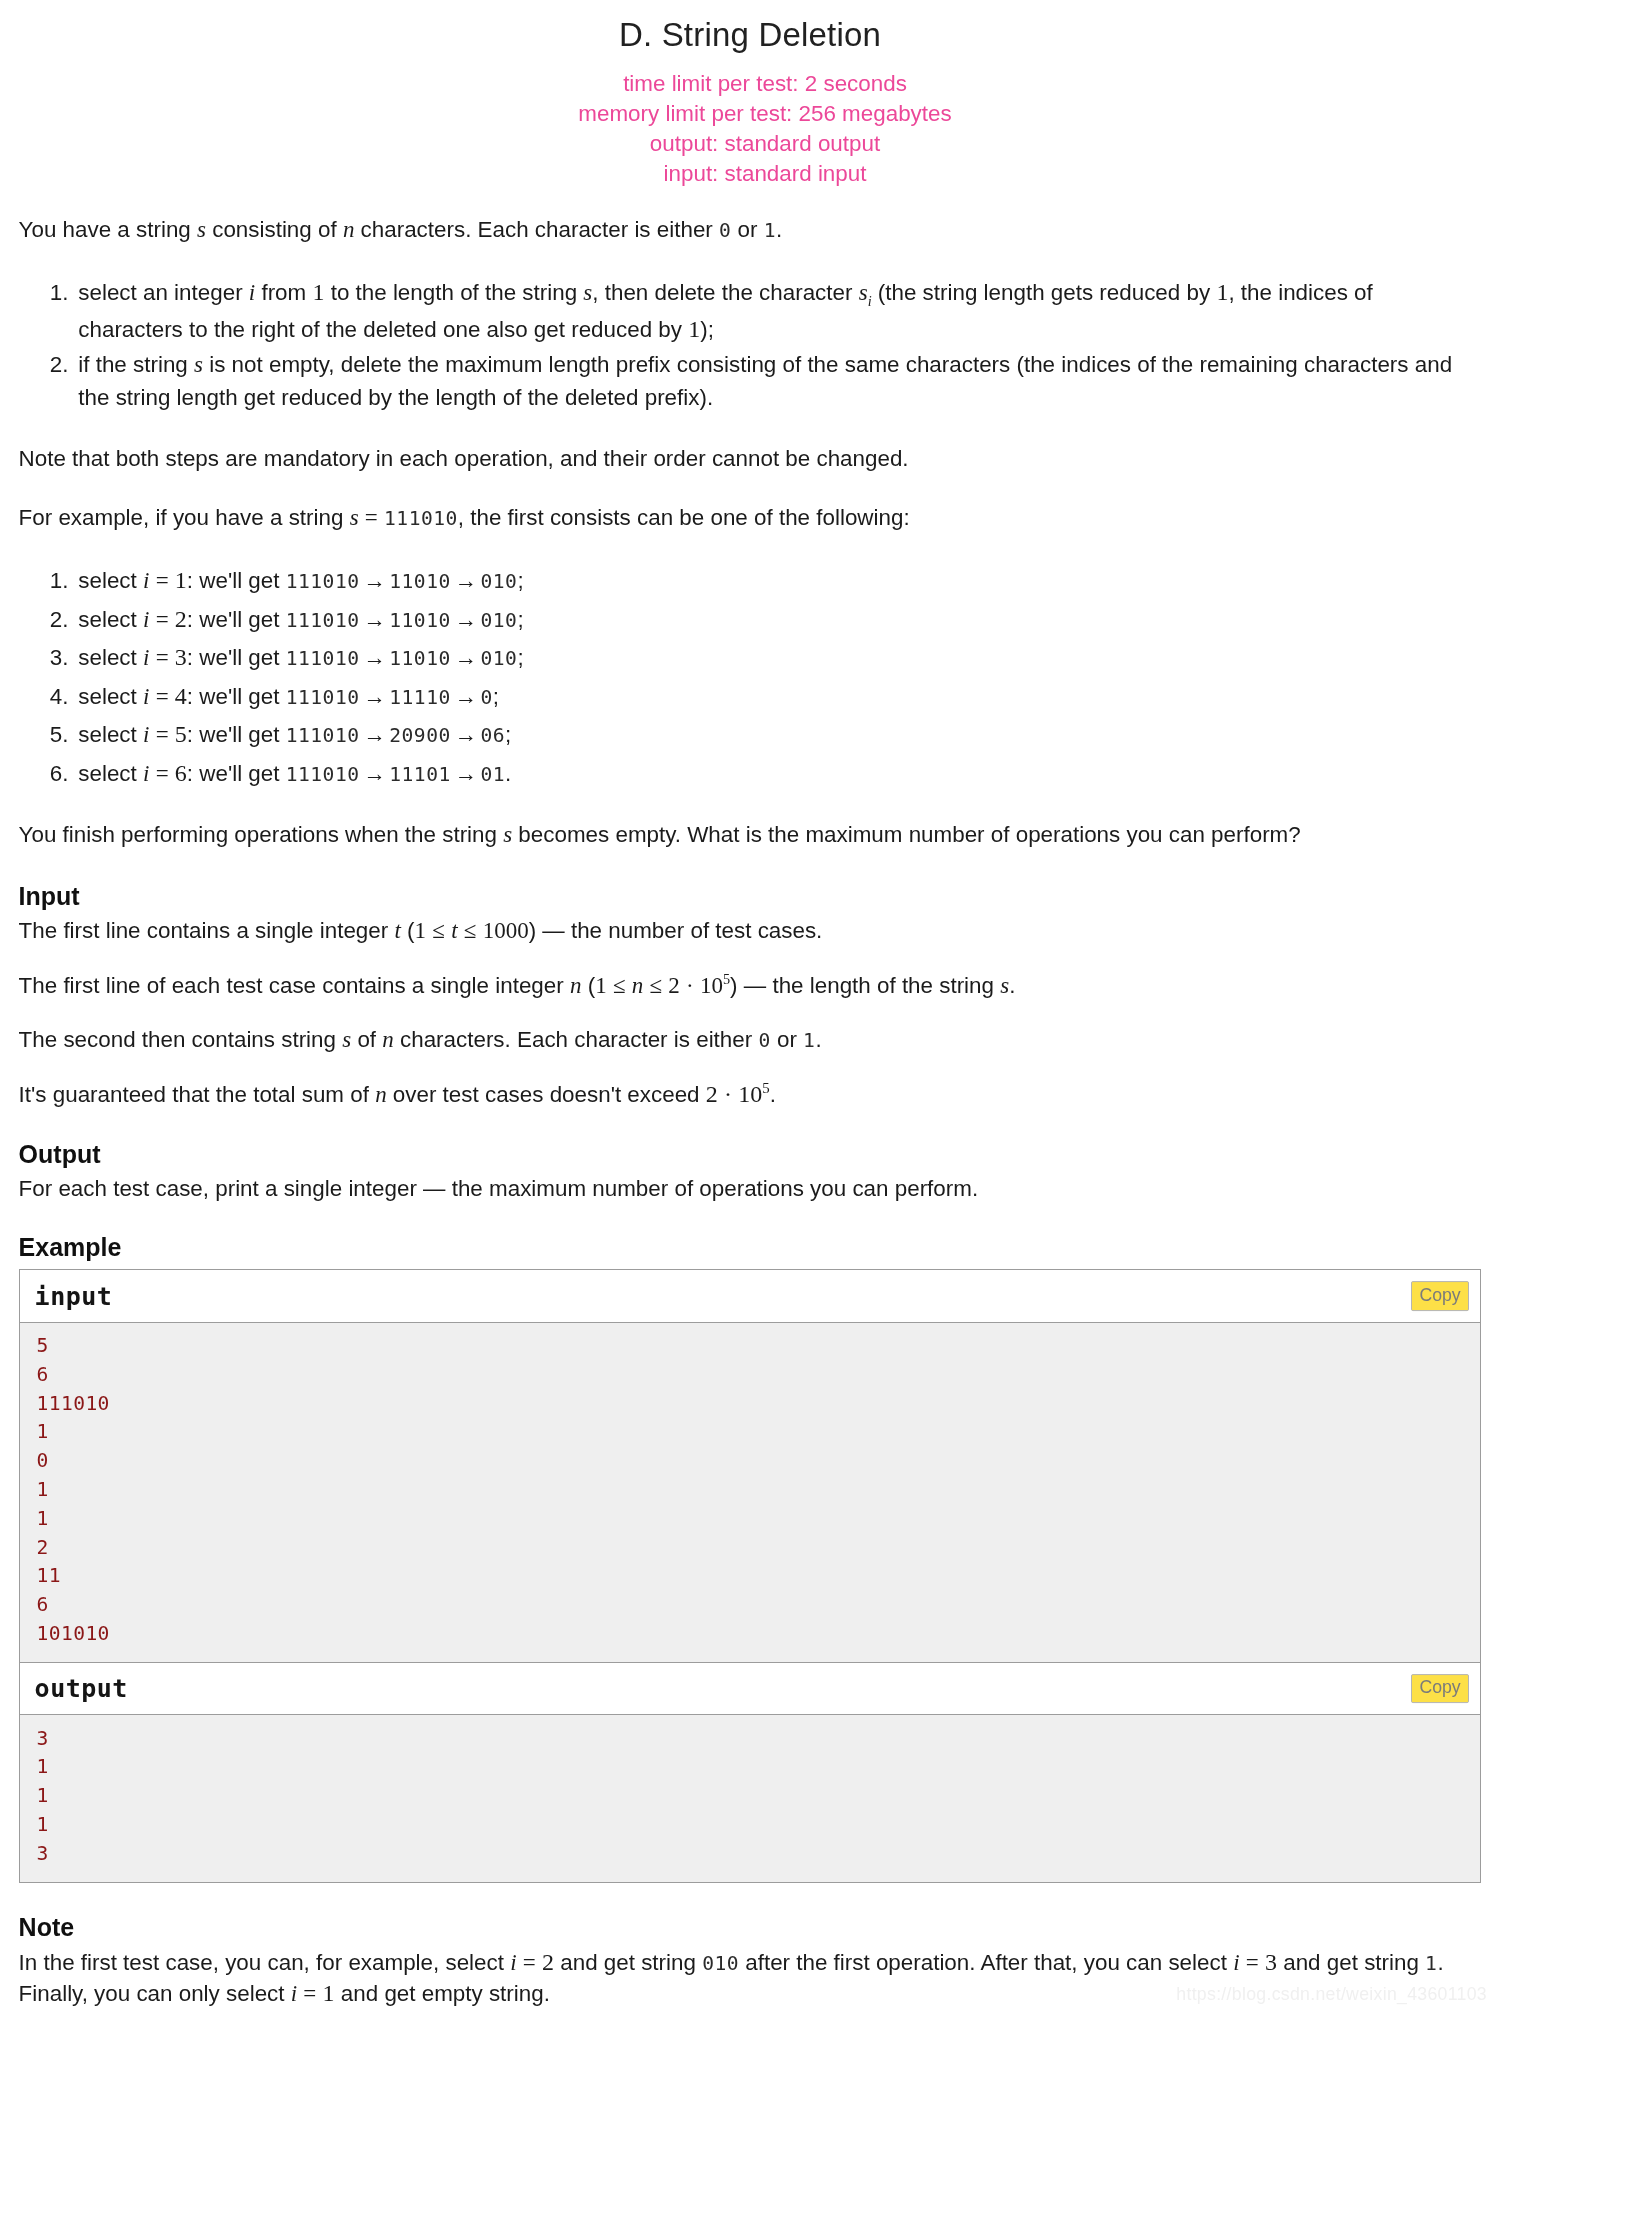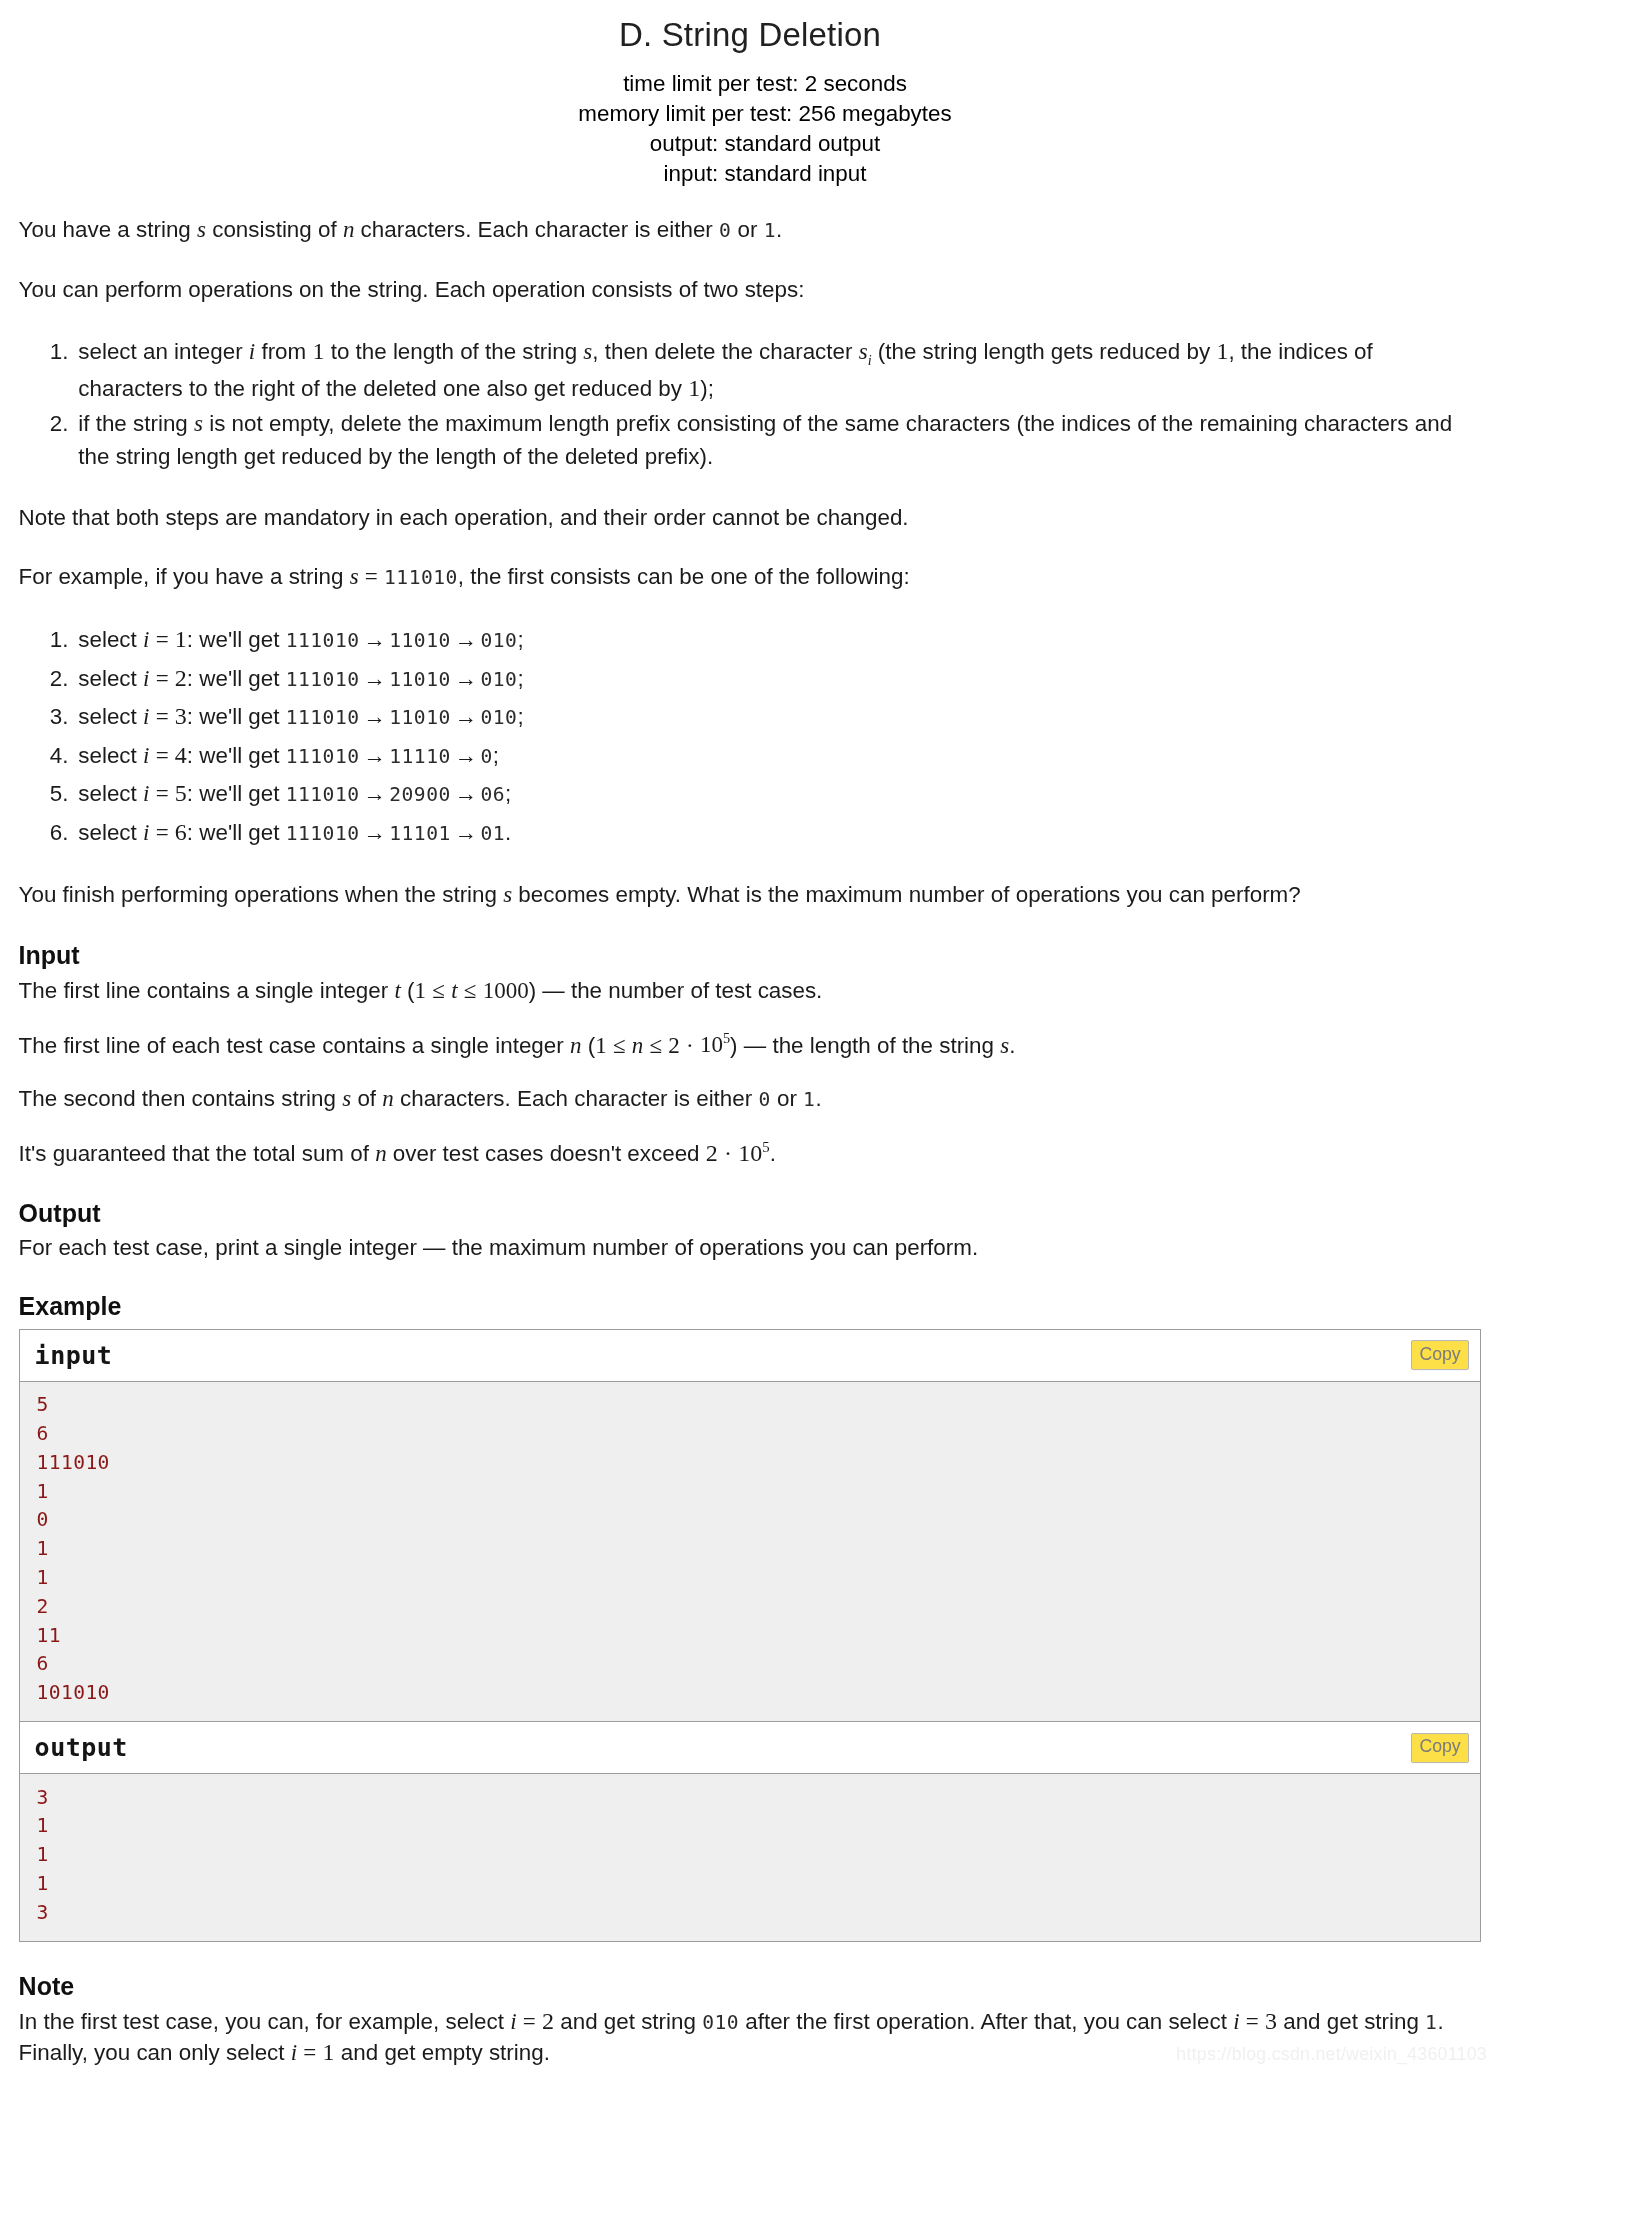--- a/index.html
+++ b/index.html
@@ -34,21 +34,21 @@
     margin: 0;
     line-height: 1.35;
     letter-spacing: 0.2px;
   }
   .limits {
     margin-top: 13px;
   }
   .limit-line {
     font-size: 22.4px;
     line-height: 1.18;
-    color: #000000;
+    color: #ec4899;
     margin: 0 0 3.7px 0;
     padding-left: 30px;
   }
 
   
   .statement {
     padding: 0 18.6px 0 18.6px;
     margin-top: 28px;
   }
   p.para {
@@ -190,21 +190,20 @@
       <p class="limit-line">memory limit per test: 256 megabytes</p>
       <p class="limit-line">output: standard output</p>
       <p class="limit-line">input: standard input</p>
     </div>
   </div>
 
   <div class="statement">
 
     <p class="para"><span>You have a string </span><span class="m">s</span><span> consisting of </span><span class="m">n</span><span> characters. Each character is either </span><span class="tt">0</span><span> or </span><span class="tt">1</span><span>.</span></p>
 
-    <p class="para">You can perform operations on the string. Each operation consists of two steps:</p>
 
     <ol class="steps">
       <li><span>select an integer </span><span class="m">i</span><span> from </span><span class="mn big">1</span><span> to the length of the string </span><span class="m">s</span><span>, then delete the character </span><span class="msub"><span>s</span><sub>i</sub></span><span> (the string length gets reduced by </span><span class="mn big">1</span><span>, the indices of characters to the right of the deleted one also get reduced by </span><span class="mn big">1</span><span>);</span></li>
       <li><span>if the string </span><span class="m">s</span><span> is not empty, delete the maximum length prefix consisting of the same characters (the indices of the remaining characters and the string length get reduced by the length of the deleted prefix).</span></li>
     </ol>
 
     <p class="para">Note that both steps are mandatory in each operation, and their order cannot be changed.</p>
 
     <p class="para"><span>For example, if you have a string </span><span class="m">s</span> <span class="mn">=</span> <span class="tt">111010</span><span>, the first consists can be one of the following:</span></p>
 

